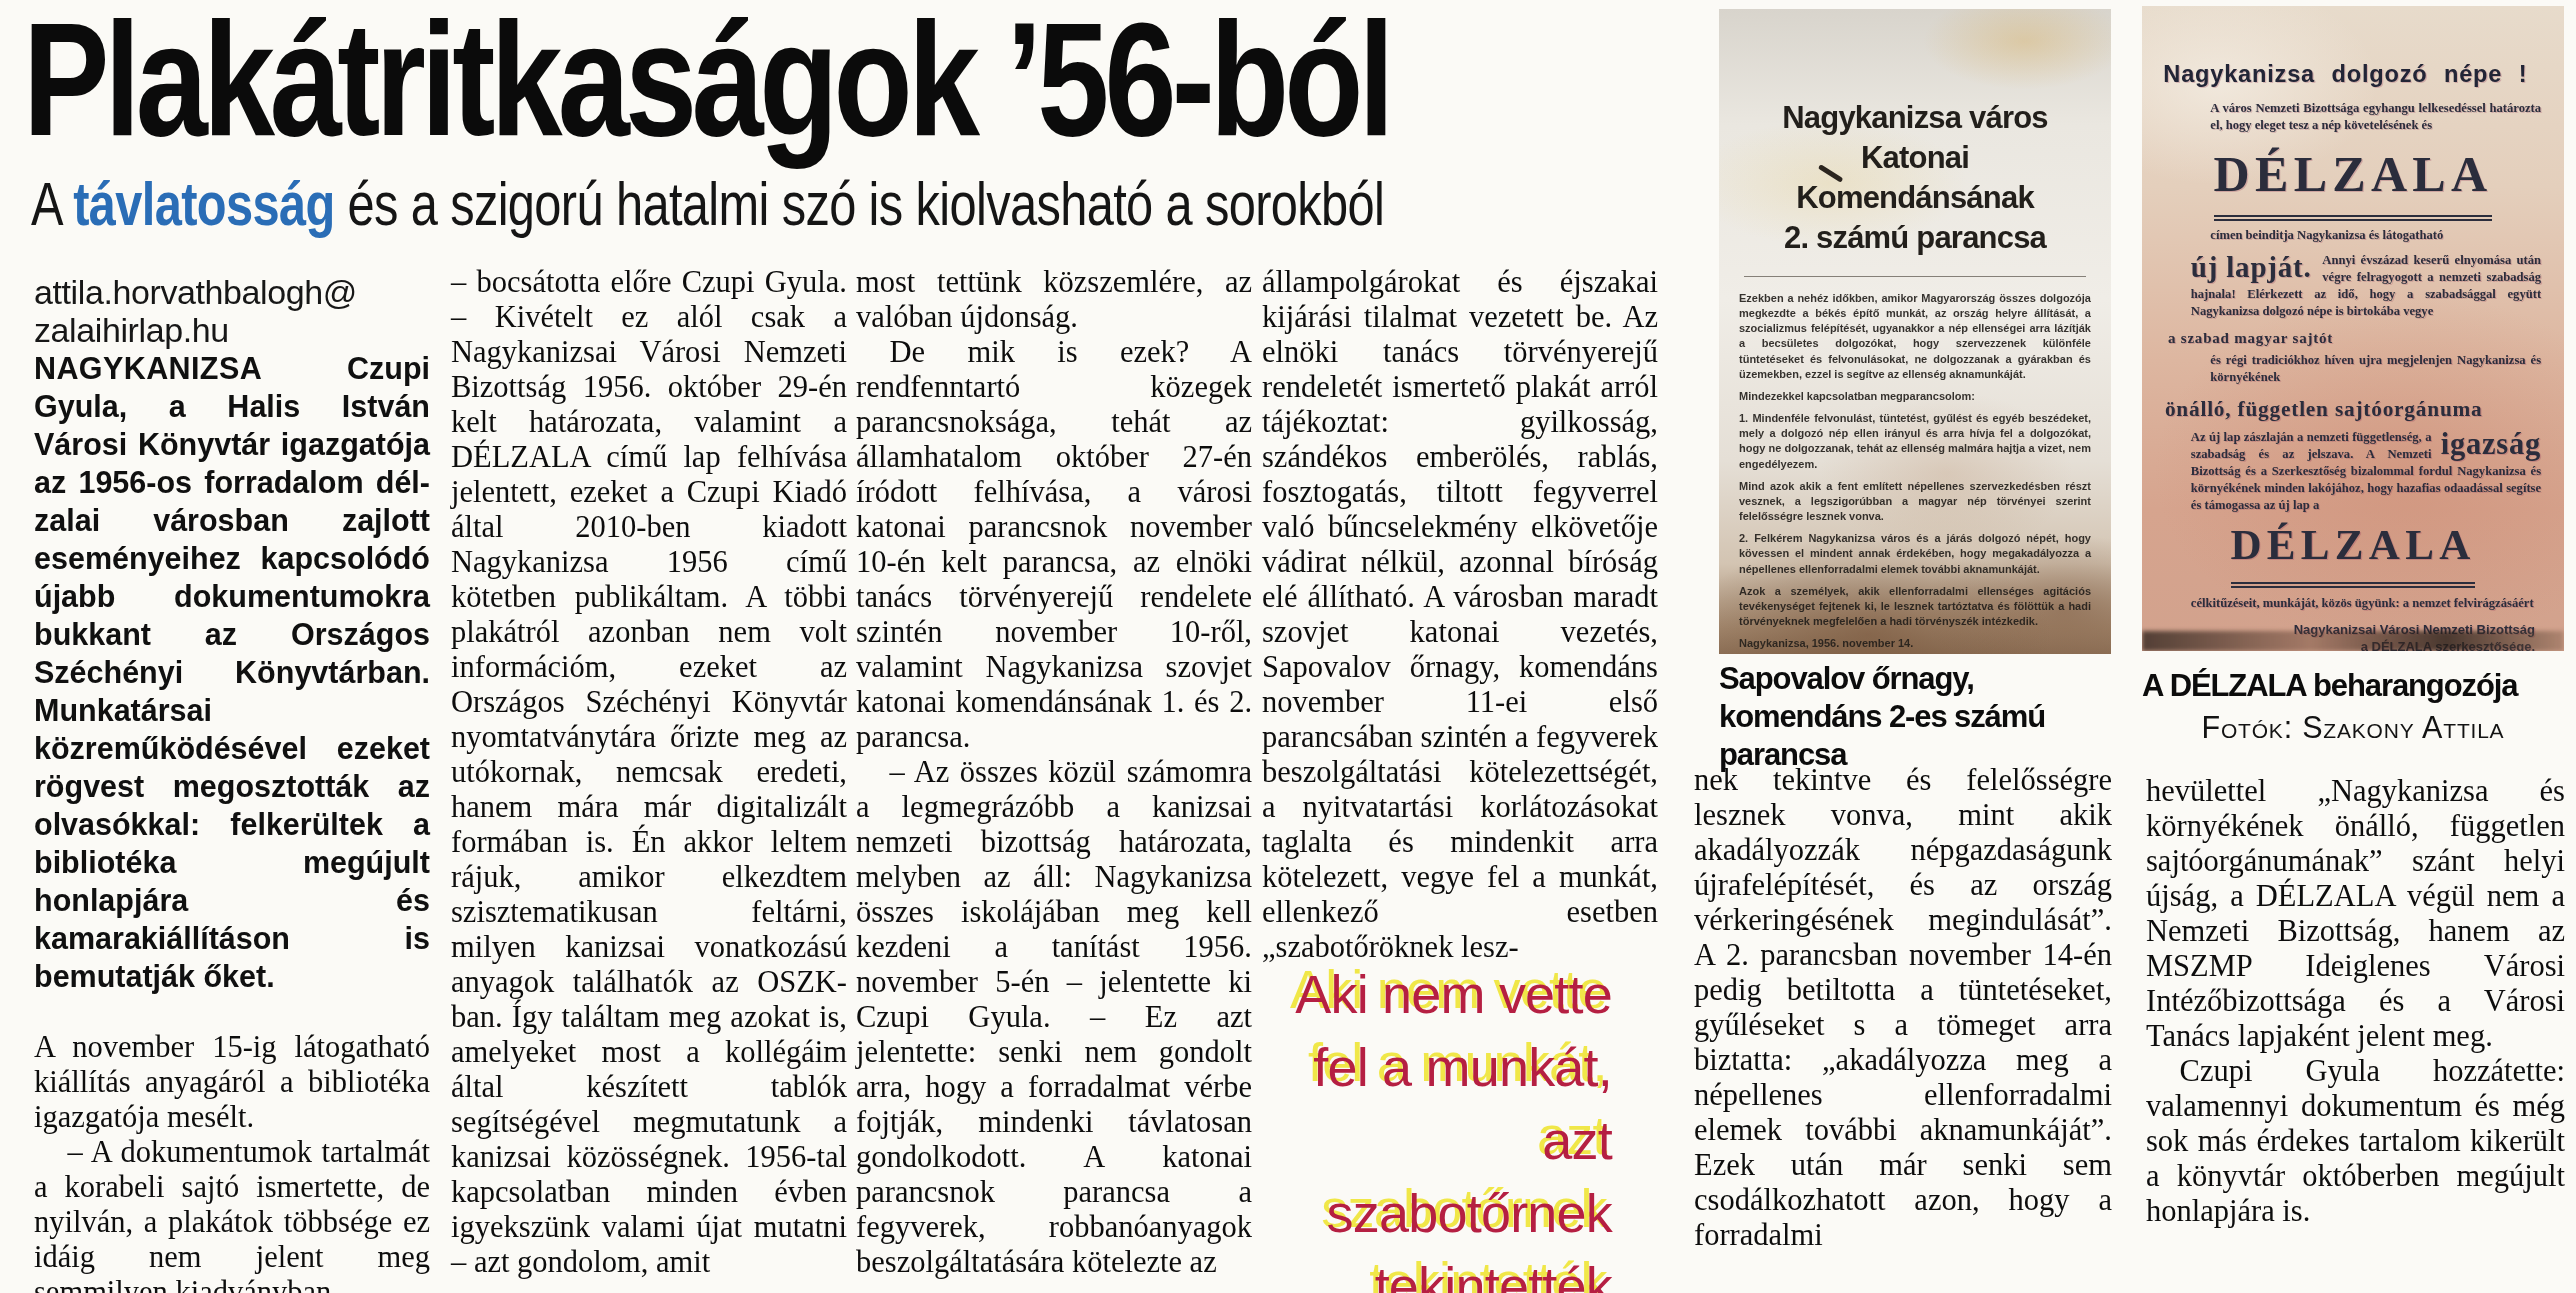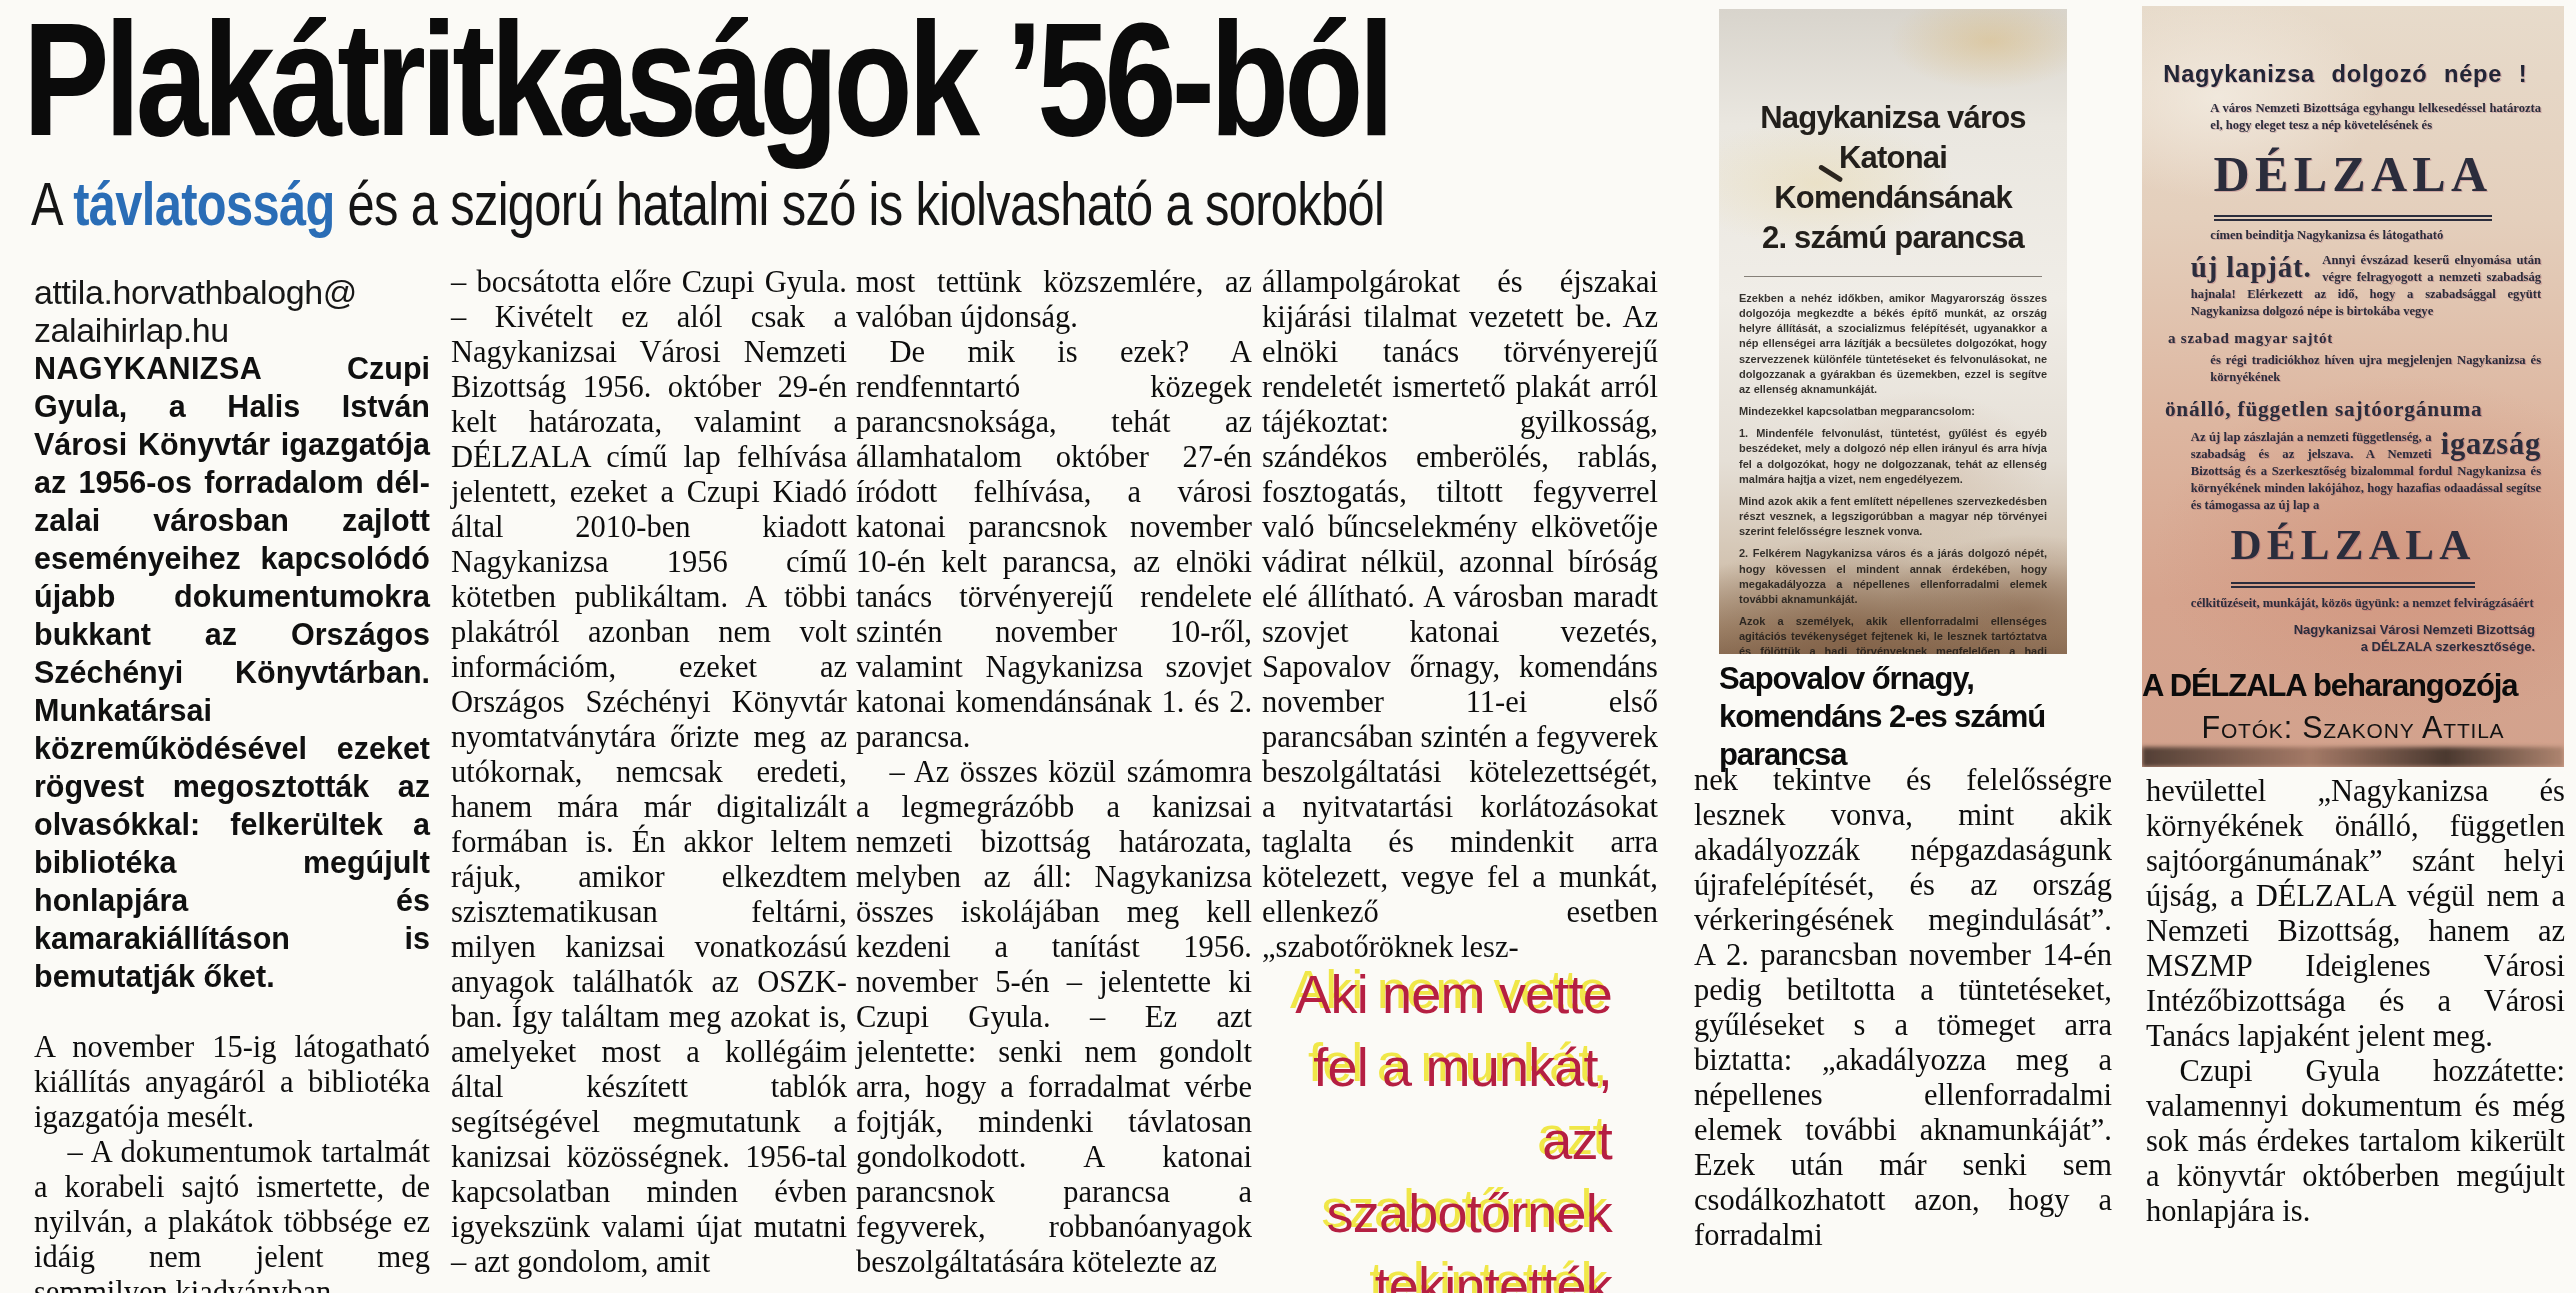--- a/index.html
+++ b/index.html
@@ -53,21 +53,21 @@
   
   .pullquote {
     position:absolute; left:1254px; top:958px; width:358px; text-align:right;
     font-family:"Liberation Sans", sans-serif; font-size:54px; line-height:73px;
     letter-spacing:-0.8px; color:#b51f42; text-shadow:-5.3px -4.6px 0 #f0e748;
   }
 
   
   .poster { position:absolute; overflow:hidden; box-sizing:border-box; }
   #poster1 {
-    left:1719px; top:9.1px; width:348px; height:645px; padding:10.7px 20px;
+    left:1719px; top:9.1px; width:392px; height:645px; padding:10.7px 20px;
     background:
       radial-gradient(ellipse 145px 69px at 78% 5%,  rgba(214,162,62,0.30), transparent 70%),
       radial-gradient(ellipse 198px 91px at 28% 27%, rgba(226,192,92,0.20), transparent 70%),
       radial-gradient(ellipse 175px 114px at 58% 72%, rgba(188,150,118,0.28), transparent 72%),
       radial-gradient(ellipse 244px 130px at 38% 97%, rgba(118,84,58,0.60), transparent 75%),
       radial-gradient(ellipse 190px 99px at 88% 93%, rgba(128,92,66,0.55), transparent 75%),
       linear-gradient(to bottom,#d8d4cc 0%,#eae7e0 18%,#f0ede7 45%,#e5dfd6 70%,#d3c4b2 86%,#a3886e 96%,#8d7057 100%);
   }
   .p1-mark { position:absolute; left:98px; top:162px; width:27.4px; height:5.3px; background:#2b251f; transform:rotate(32deg); border-radius:2.3px; }
   .p1-title {
@@ -76,21 +76,21 @@
   }
   .p1-rule { border-top:1.5px solid rgba(45,38,30,0.55); margin:18.3px 4.6px 13.7px; }
   .p1-body {
     font-family:"Liberation Sans",sans-serif; font-weight:700; font-size:11px; line-height:15.2px;
     text-align:justify; color:rgba(32,29,25,0.90); filter:blur(0.2px);
   }
   .p1-body p { margin:0 0 6.9px; }
   .p1-date { font-family:"Liberation Sans",sans-serif; font-weight:700; font-size:11px; color:rgba(32,29,25,0.88); margin-top:7.6px; filter:blur(0.2px); }
 
   #poster2 {
-    left:2142px; top:6.1px; width:422px; height:761px; padding:7.6px 18.3px;
+    left:2142px; top:6.1px; width:422px; height:645px; padding:7.6px 18.3px;
     color:#2b2d3c;
     background:
       radial-gradient(ellipse 229px 145px at 18% 12%, rgba(244,238,228,0.75), transparent 70%),
       radial-gradient(ellipse 320px 229px at 62% 72%, rgba(203,134,110,0.45), transparent 78%),
       linear-gradient(to bottom,#e7dbcb 0%,#e4cfbc 28%,#ddb6a0 55%,#d6a48e 78%,#d2a28d 100%);
   }
   #poster2::after {
     content:""; position:absolute; left:0; right:0; bottom:0; height:20px; filter:blur(2.3px);
     background:linear-gradient(to right, rgba(40,30,24,0.75), rgba(95,62,45,0.40) 40%, rgba(40,30,24,0.80) 72%, rgba(122,90,68,0.40));
   }

